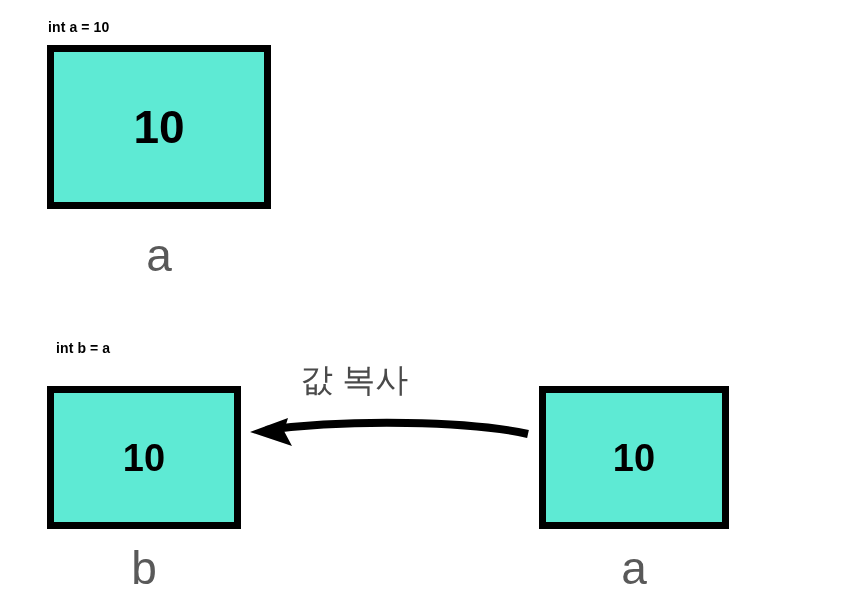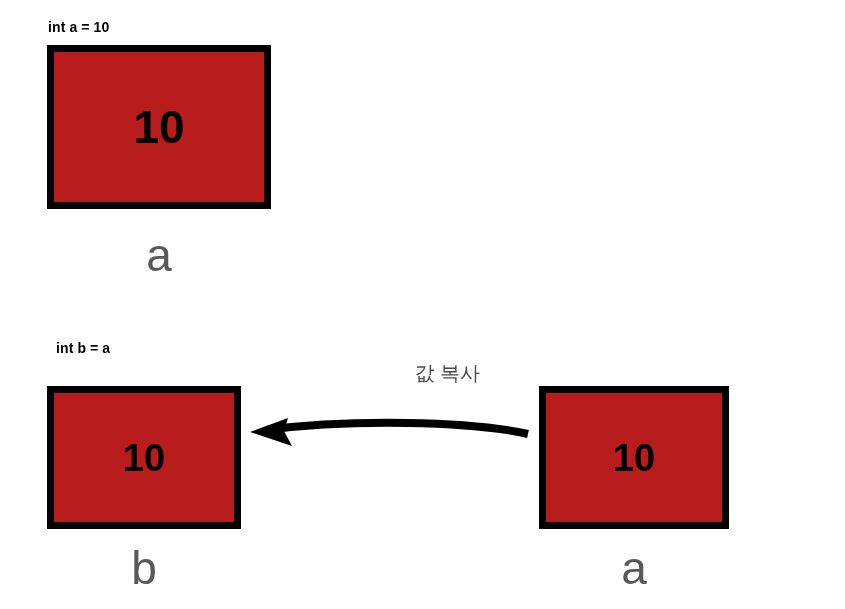--- a/index.html
+++ b/index.html
@@ -33,21 +33,21 @@
     letter-spacing: 0.1px;
     white-space: nowrap;
   }
   #decl-a-label { left: 48px; top: 19px; }
   #decl-b-label { left: 56px; top: 340px; }
 
   
   .var-box {
     position: absolute;
     box-sizing: border-box;
-    background: #b91c1c;
+    background: #5eead4;
     border: 7px solid #000000;
     display: flex;
     align-items: center;
     justify-content: center;
   }
   .var-box .value {
     font-family: "Liberation Sans", "DejaVu Sans", sans-serif;
     font-weight: bold;
     color: #000000;
     line-height: 1;
@@ -105,24 +105,24 @@
     width: 190px;
     font-size: 46px;
   }
 
   
   #copy-annotation {
     position: absolute;
     left: 300px;
     top: 362px;
     width: 180px;
-    text-align: right;
+    text-align: left;
     font-family: "Liberation Sans", "DejaVu Sans", sans-serif;
     font-weight: 400;
-    font-size: 20px;
+    font-size: 33px;
     color: #4a4a4a;
     line-height: 1.1;
     white-space: nowrap;
   }
 
   
   #copy-arrow {
     position: absolute;
     left: 240px;
     top: 400px;

